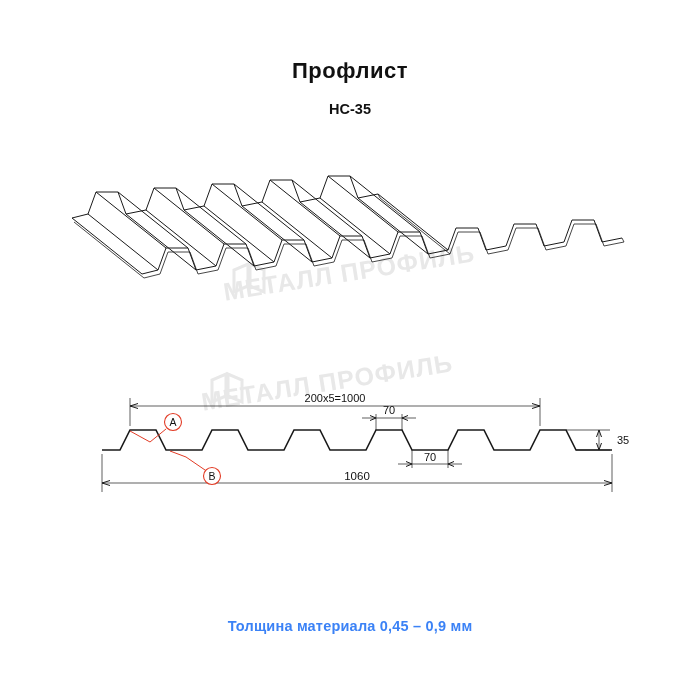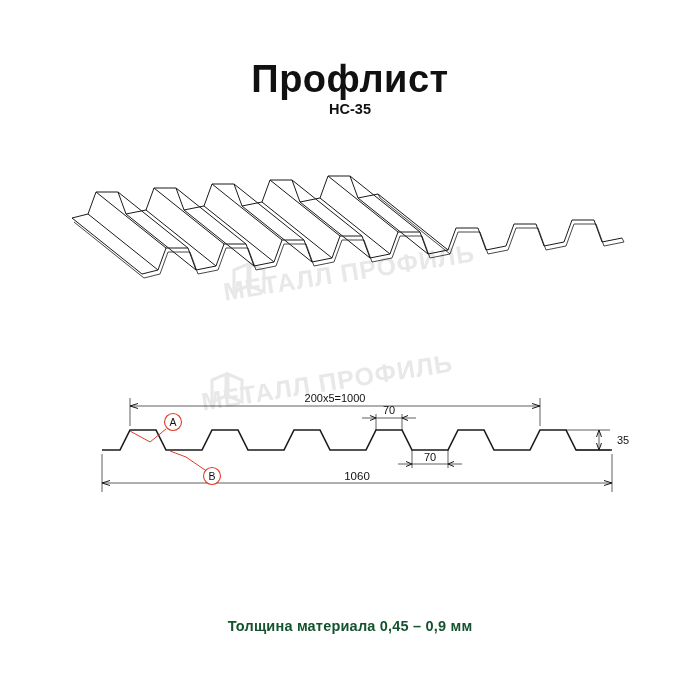--- a/index.html
+++ b/index.html
@@ -15,21 +15,21 @@
     font-family: "Liberation Sans", sans-serif;
     color: #1a1a1a;
     overflow: hidden;
   }
   .title {
     position: absolute;
     top: 58px;
     left: 0;
     width: 700px;
     text-align: center;
-    font-size: 38px;
+    font-size: 22px;
     font-weight: bold;
     letter-spacing: 0.5px;
     color: #111111;
   }
   .subtitle {
     position: absolute;
     top: 101px;
     left: 0;
     width: 700px;
     text-align: center;
@@ -39,21 +39,21 @@
   }
   .footnote {
     position: absolute;
     top: 618px;
     left: 0;
     width: 700px;
     text-align: center;
     font-size: 14.5px;
     font-weight: bold;
     letter-spacing: 0.2px;
-    color: #14532d;
+    color: #3b82f6;
   }
   .iso-wrap {
     position: absolute;
     top: 170px;
     left: 60px;
     width: 580px;
     height: 140px;
   }
   .section-wrap {
     position: absolute;

